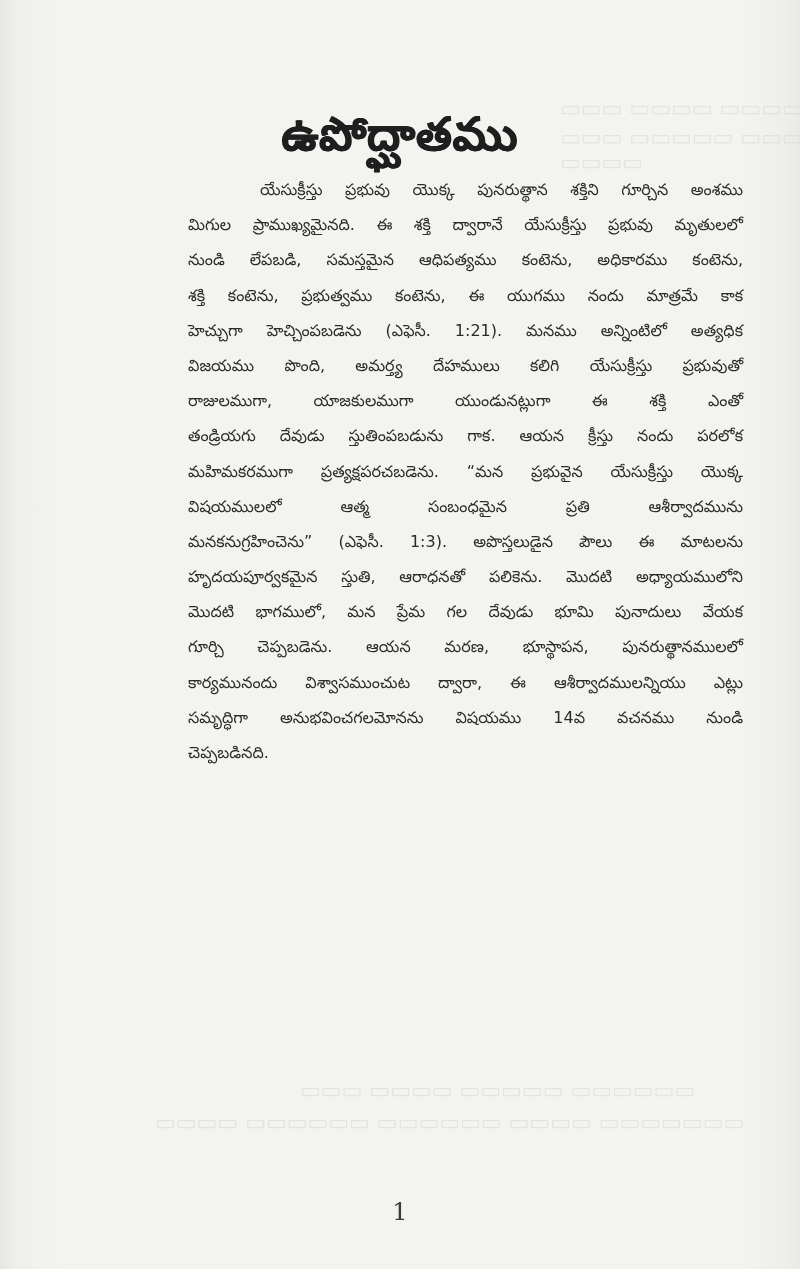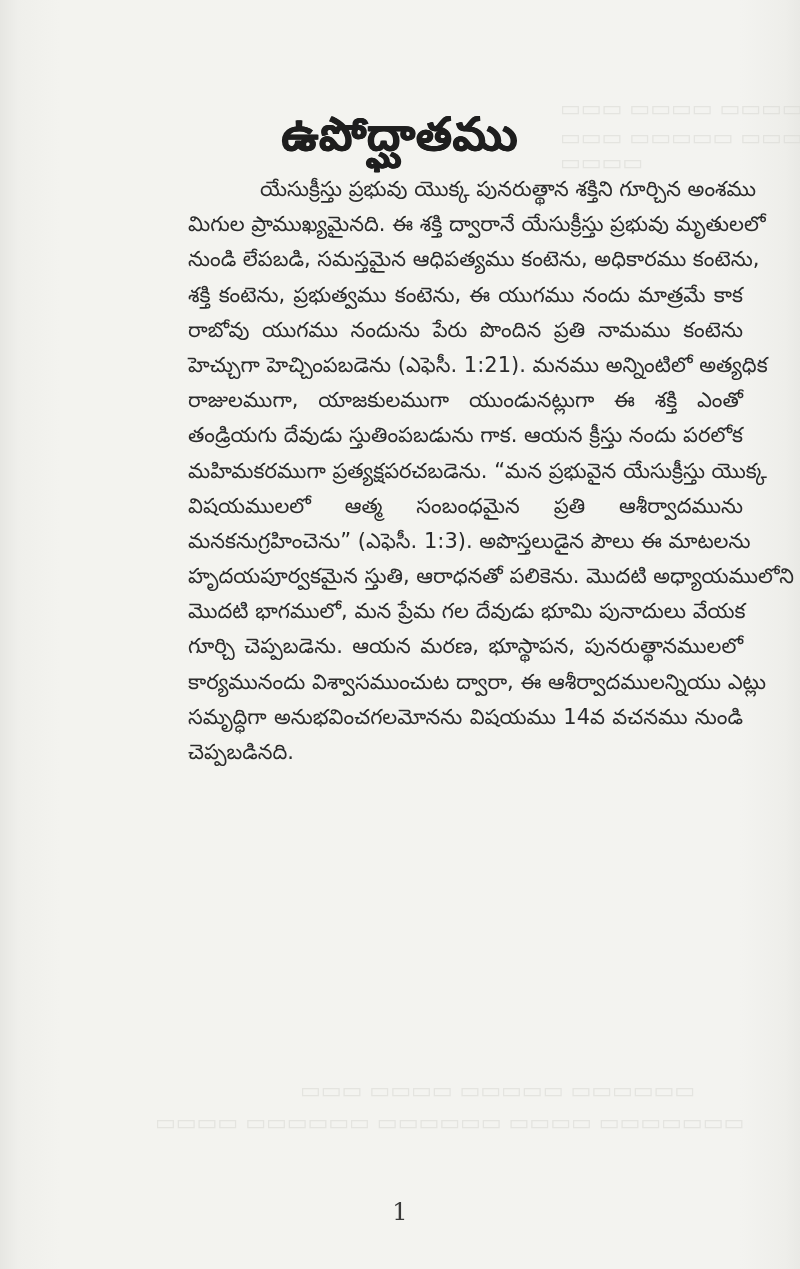--- a/index.html
+++ b/index.html
@@ -50,21 +50,21 @@
     .body-text {
       position: absolute;
       left: 188px;
       top: 172px;
       width: 555px;
     }
     .line {
       display: block;
       height: 35.2px;
       line-height: 35.2px;
-      font-size: 21px;
+      font-size: 16px;
       white-space: nowrap;
       text-align: justify;
       text-align-last: justify;
       color: #2b2b2b;
     }
     .line.first {
       padding-left: 72px;
       width: calc(100% - 72px);
     }
     .line.last {
@@ -91,22 +91,22 @@
   <div class="bleed b4">▭▭▭ ▭▭▭▭ ▭▭▭▭▭ ▭▭▭▭▭▭</div>
   <div class="bleed b5">▭▭▭▭ ▭▭▭▭▭▭ ▭▭▭▭▭▭ ▭▭▭▭ ▭▭▭▭▭▭▭</div>
 
   <h1 class="title">ఉపోద్ఘాతము</h1>
 
   <div class="body-text">
     <span class="line first">యేసుక్రీస్తు ప్రభువు యొక్క పునరుత్థాన శక్తిని గూర్చిన అంశము</span>
     <span class="line">మిగుల ప్రాముఖ్యమైనది. ఈ శక్తి ద్వారానే యేసుక్రీస్తు ప్రభువు మృతులలో</span>
     <span class="line">నుండి లేపబడి, సమస్తమైన ఆధిపత్యము కంటెను, అధికారము కంటెను,</span>
     <span class="line">శక్తి కంటెను, ప్రభుత్వము కంటెను, ఈ యుగము నందు మాత్రమే కాక</span>
-    <span class="line">రాబోవు యుగము నందును పేరు పొందిన ప్రతి నామము కంటెను</span>
     <span class="line">హెచ్చుగా హెచ్చింపబడెను (ఎఫెసీ. 1:21). మనము అన్నింటిలో అత్యధిక</span>
+    <span class="line">విజయము పొంది, అమర్త్య దేహములు కలిగి యేసుక్రీస్తు ప్రభువుతో</span>
     <span class="line">రాజులముగా, యాజకులముగా యుండునట్లుగా ఈ శక్తి ఎంతో</span>
     <span class="line">తండ్రియగు దేవుడు స్తుతింపబడును గాక. ఆయన క్రీస్తు నందు పరలోక</span>
     <span class="line">మహిమకరముగా ప్రత్యక్షపరచబడెను. “మన ప్రభువైన యేసుక్రీస్తు యొక్క</span>
     <span class="line">విషయములలో ఆత్మ సంబంధమైన ప్రతి ఆశీర్వాదమును</span>
     <span class="line">మనకనుగ్రహించెను” (ఎఫెసీ. 1:3). అపొస్తలుడైన పౌలు ఈ మాటలను</span>
     <span class="line">హృదయపూర్వకమైన స్తుతి, ఆరాధనతో పలికెను. మొదటి అధ్యాయములోని</span>
     <span class="line">మొదటి భాగములో, మన ప్రేమ గల దేవుడు భూమి పునాదులు వేయక</span>
     <span class="line">గూర్చి చెప్పబడెను. ఆయన మరణ, భూస్థాపన, పునరుత్థానములలో</span>
     <span class="line">కార్యమునందు విశ్వాసముంచుట ద్వారా, ఈ ఆశీర్వాదములన్నియు ఎట్లు</span>
     <span class="line">సమృద్ధిగా అనుభవించగలమోనను విషయము 14వ వచనము నుండి</span>

